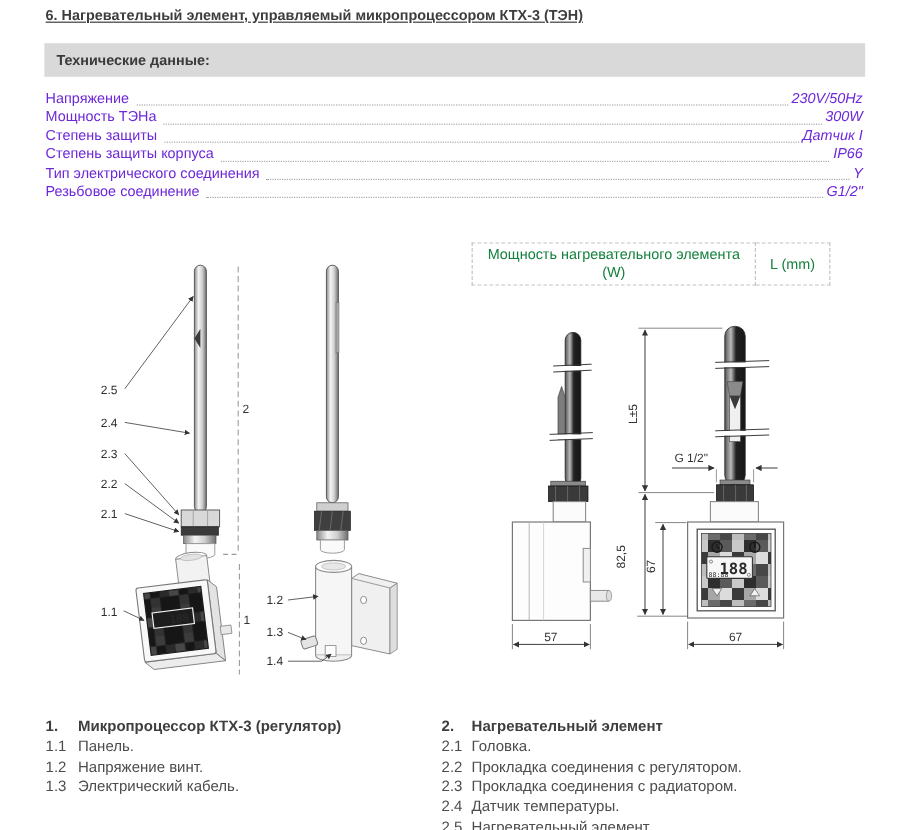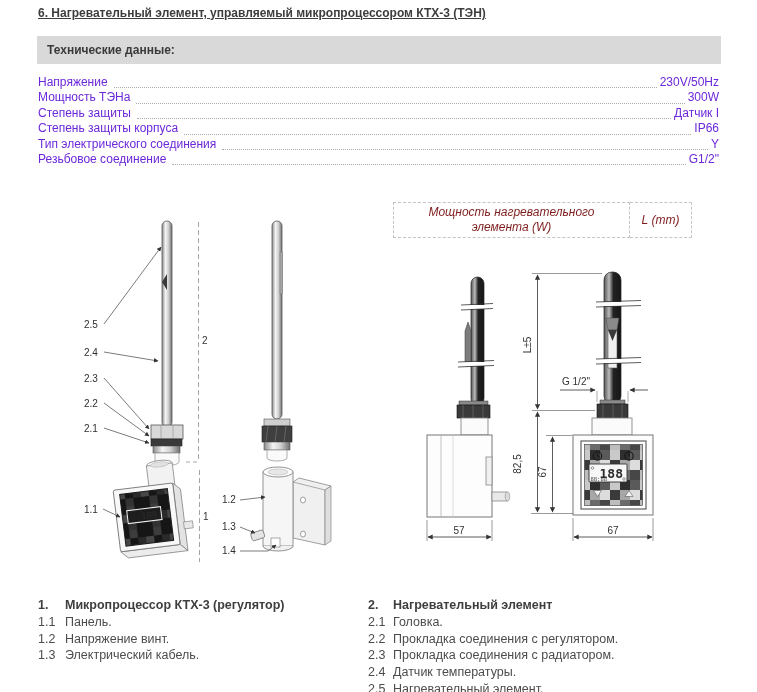--- a/index.html
+++ b/index.html
@@ -17,25 +17,25 @@
     background:#d9d9d9;
   }
   .section-bar .bar-label {
     display:block; padding-left:10px; line-height:28px;
     font-size:12px; font-weight:bold; color:#3a3a3a;
   }
   .specs { position:absolute; left:38px; top:75px; width:681px; }
   .spec-row { display:flex; align-items:flex-start; height:15.4px; font-size:12px; color:#6d28d9; }
   .spec-label { white-space:nowrap; }
   .spec-leader { flex:1 1 auto; border-bottom:1.5px dotted #a9a9a9; margin:0 3px 2px 6px; align-self:flex-end; height:1px; }
-  .spec-value { white-space:nowrap; }
+  .spec-value { white-space:nowrap;font-style:italic; }
 
   table.power-table {
     position:absolute; left:393px; top:202px; border-collapse:collapse;
-    font-size:12px; color:#7f1d1d; table-layout:fixed;font-style:italic;
+    font-size:12px; color:#15803d; table-layout:fixed;
   }
   table.power-table td {
     border:1px dashed #c4c4c4; text-align:center; vertical-align:middle;
     padding:1px 6px; line-height:15px;
   }
   td.col-power { width:223px; }
   td.col-len   { width:49px; }
   tr.hdr td { height:32px; }
   tr.val td { height:15px; }
 

